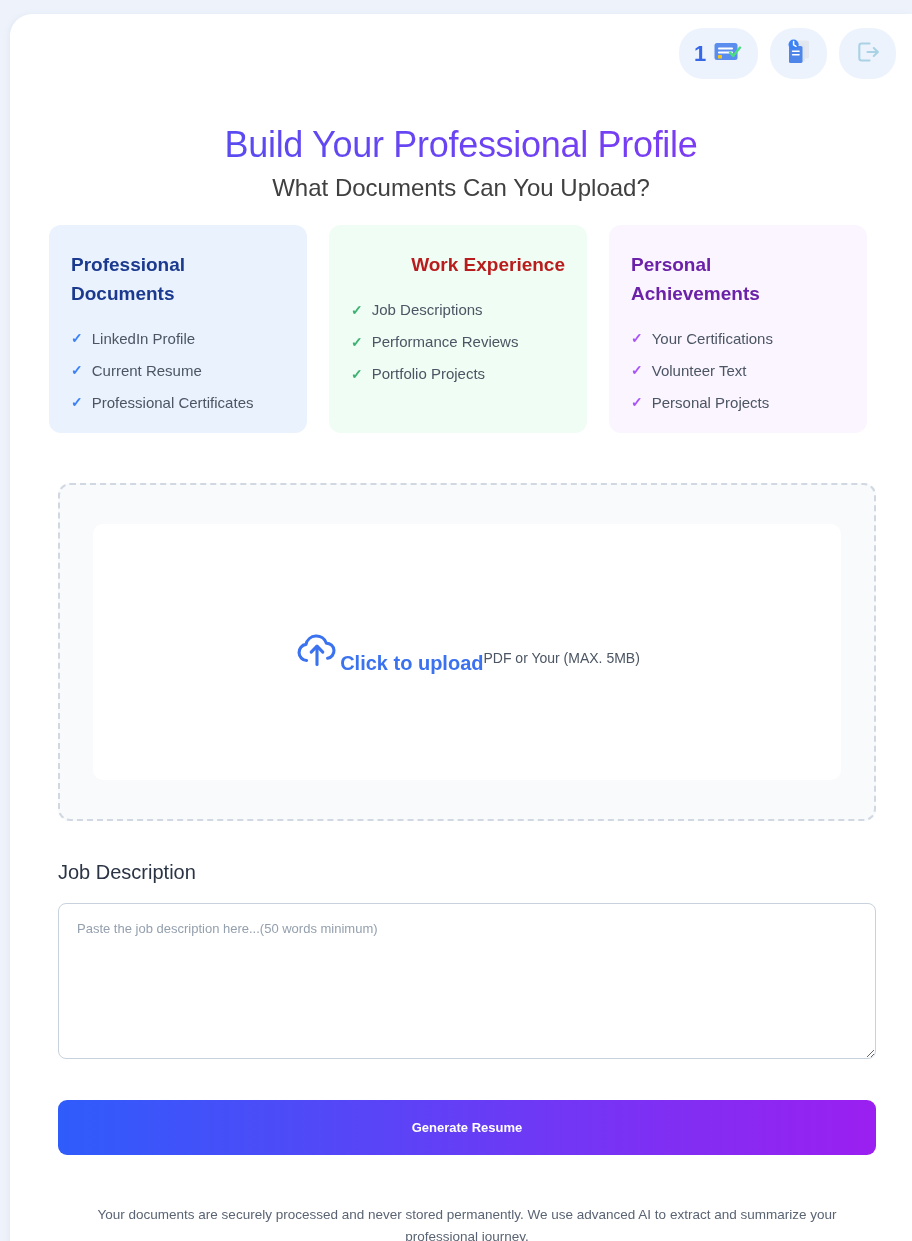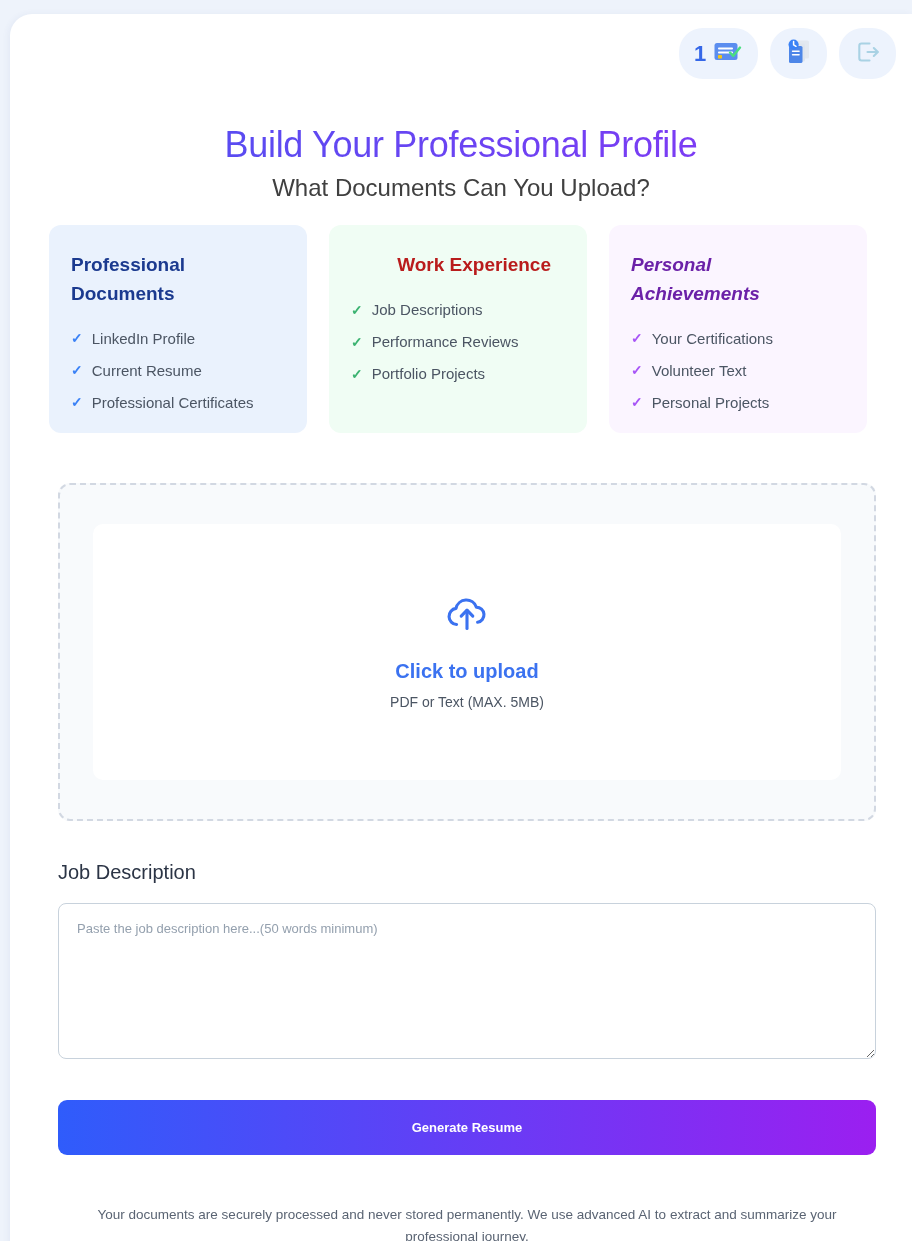--- a/index.html
+++ b/index.html
@@ -77,35 +77,35 @@
     top: 211px;
     left: 39px;
     width: 818px;
     display: flex;
     gap: 22px;
   }
   .info-card {
     width: 258px;
     height: 208px;
     border-radius: 12px;
-    padding: 26px 36px 0 22px;
+    padding: 26px 22px 0 22px;
   }
   .card-blue   { background: #eaf2fd; }
   .card-green  { background: #f0fdf4; }
   .card-purple { background: #fbf5ff; }
   .card-title {
     font-size: 19px;
     font-weight: 700;
     line-height: 1.5;
     margin: 0 0 14px 0;
     max-width: 170px;
   }
   .card-blue .card-title   { color: #1b3a8f; }
   .card-green .card-title  { color: #b91c1c; text-align: right; }
-  .card-purple .card-title { color: #6b21a8; font-style: italic; }
+  .card-purple .card-title { color: #6b21a8; }
   .card-green .card-title  { max-width: 100%; }
   .card-list { list-style: none; margin: 0; padding: 0; }
   .card-list li {
     display: flex;
     align-items: center;
     gap: 9px;
     font-size: 15px;
     color: #4b5563;
     height: 32px;
   }
@@ -126,21 +126,20 @@
     align-items: center;
     justify-content: center;
     cursor: pointer;
   }
   .dropzone-inner {
     width: 748px;
     height: 256px;
     background: #ffffff;
     border-radius: 10px;
     display: flex;
-    flex-direction: column;
     align-items: center;
     justify-content: center;
   }
   .upload-title {
     color: #3b72f0;
     font-size: 20px;
     font-weight: 700;
     margin-top: 22px;
   }
   .upload-sub {
@@ -309,21 +308,21 @@
   <div class="dropzone-outer">
     <div class="dropzone-inner">
       <span>
         <svg width="46" height="40" viewBox="0 0 46 40">
           <path d="M12.6 30.5 a8.1 8.1 0 0 1 -0.6 -16.1 a10.6 10.6 0 0 1 20.4 -1.2 a7.6 7.6 0 0 1 1.2 15.1" stroke="#3b72f0" stroke-width="3.1" fill="none" stroke-linecap="round" stroke-linejoin="round"></path>
           <path d="M23 34.5 V16.5" stroke="#3b72f0" stroke-width="3.1" fill="none" stroke-linecap="round"></path>
           <path d="M17.2 22.2 L23 16.2 L28.8 22.2" stroke="#3b72f0" stroke-width="3.1" fill="none" stroke-linecap="round" stroke-linejoin="round"></path>
         </svg>
       </span>
       <div class="upload-title">Click to upload</div>
-      <div class="upload-sub">PDF or Text (MAX. 5MB)</div>
+      <div class="upload-sub">PDF or Your (MAX. 5MB)</div>
     </div>
   </div>
 
   <label class="field-label">Job Description</label>
   <textarea class="jd-textarea" placeholder="Paste the job description here...(50 words minimum)" style=""></textarea>
 
   <button class="generate-btn">Generate Resume</button>
 
   <div class="footer-note">Your documents are securely processed and never stored permanently. We use advanced AI to extract and summarize your professional journey.</div>
 

